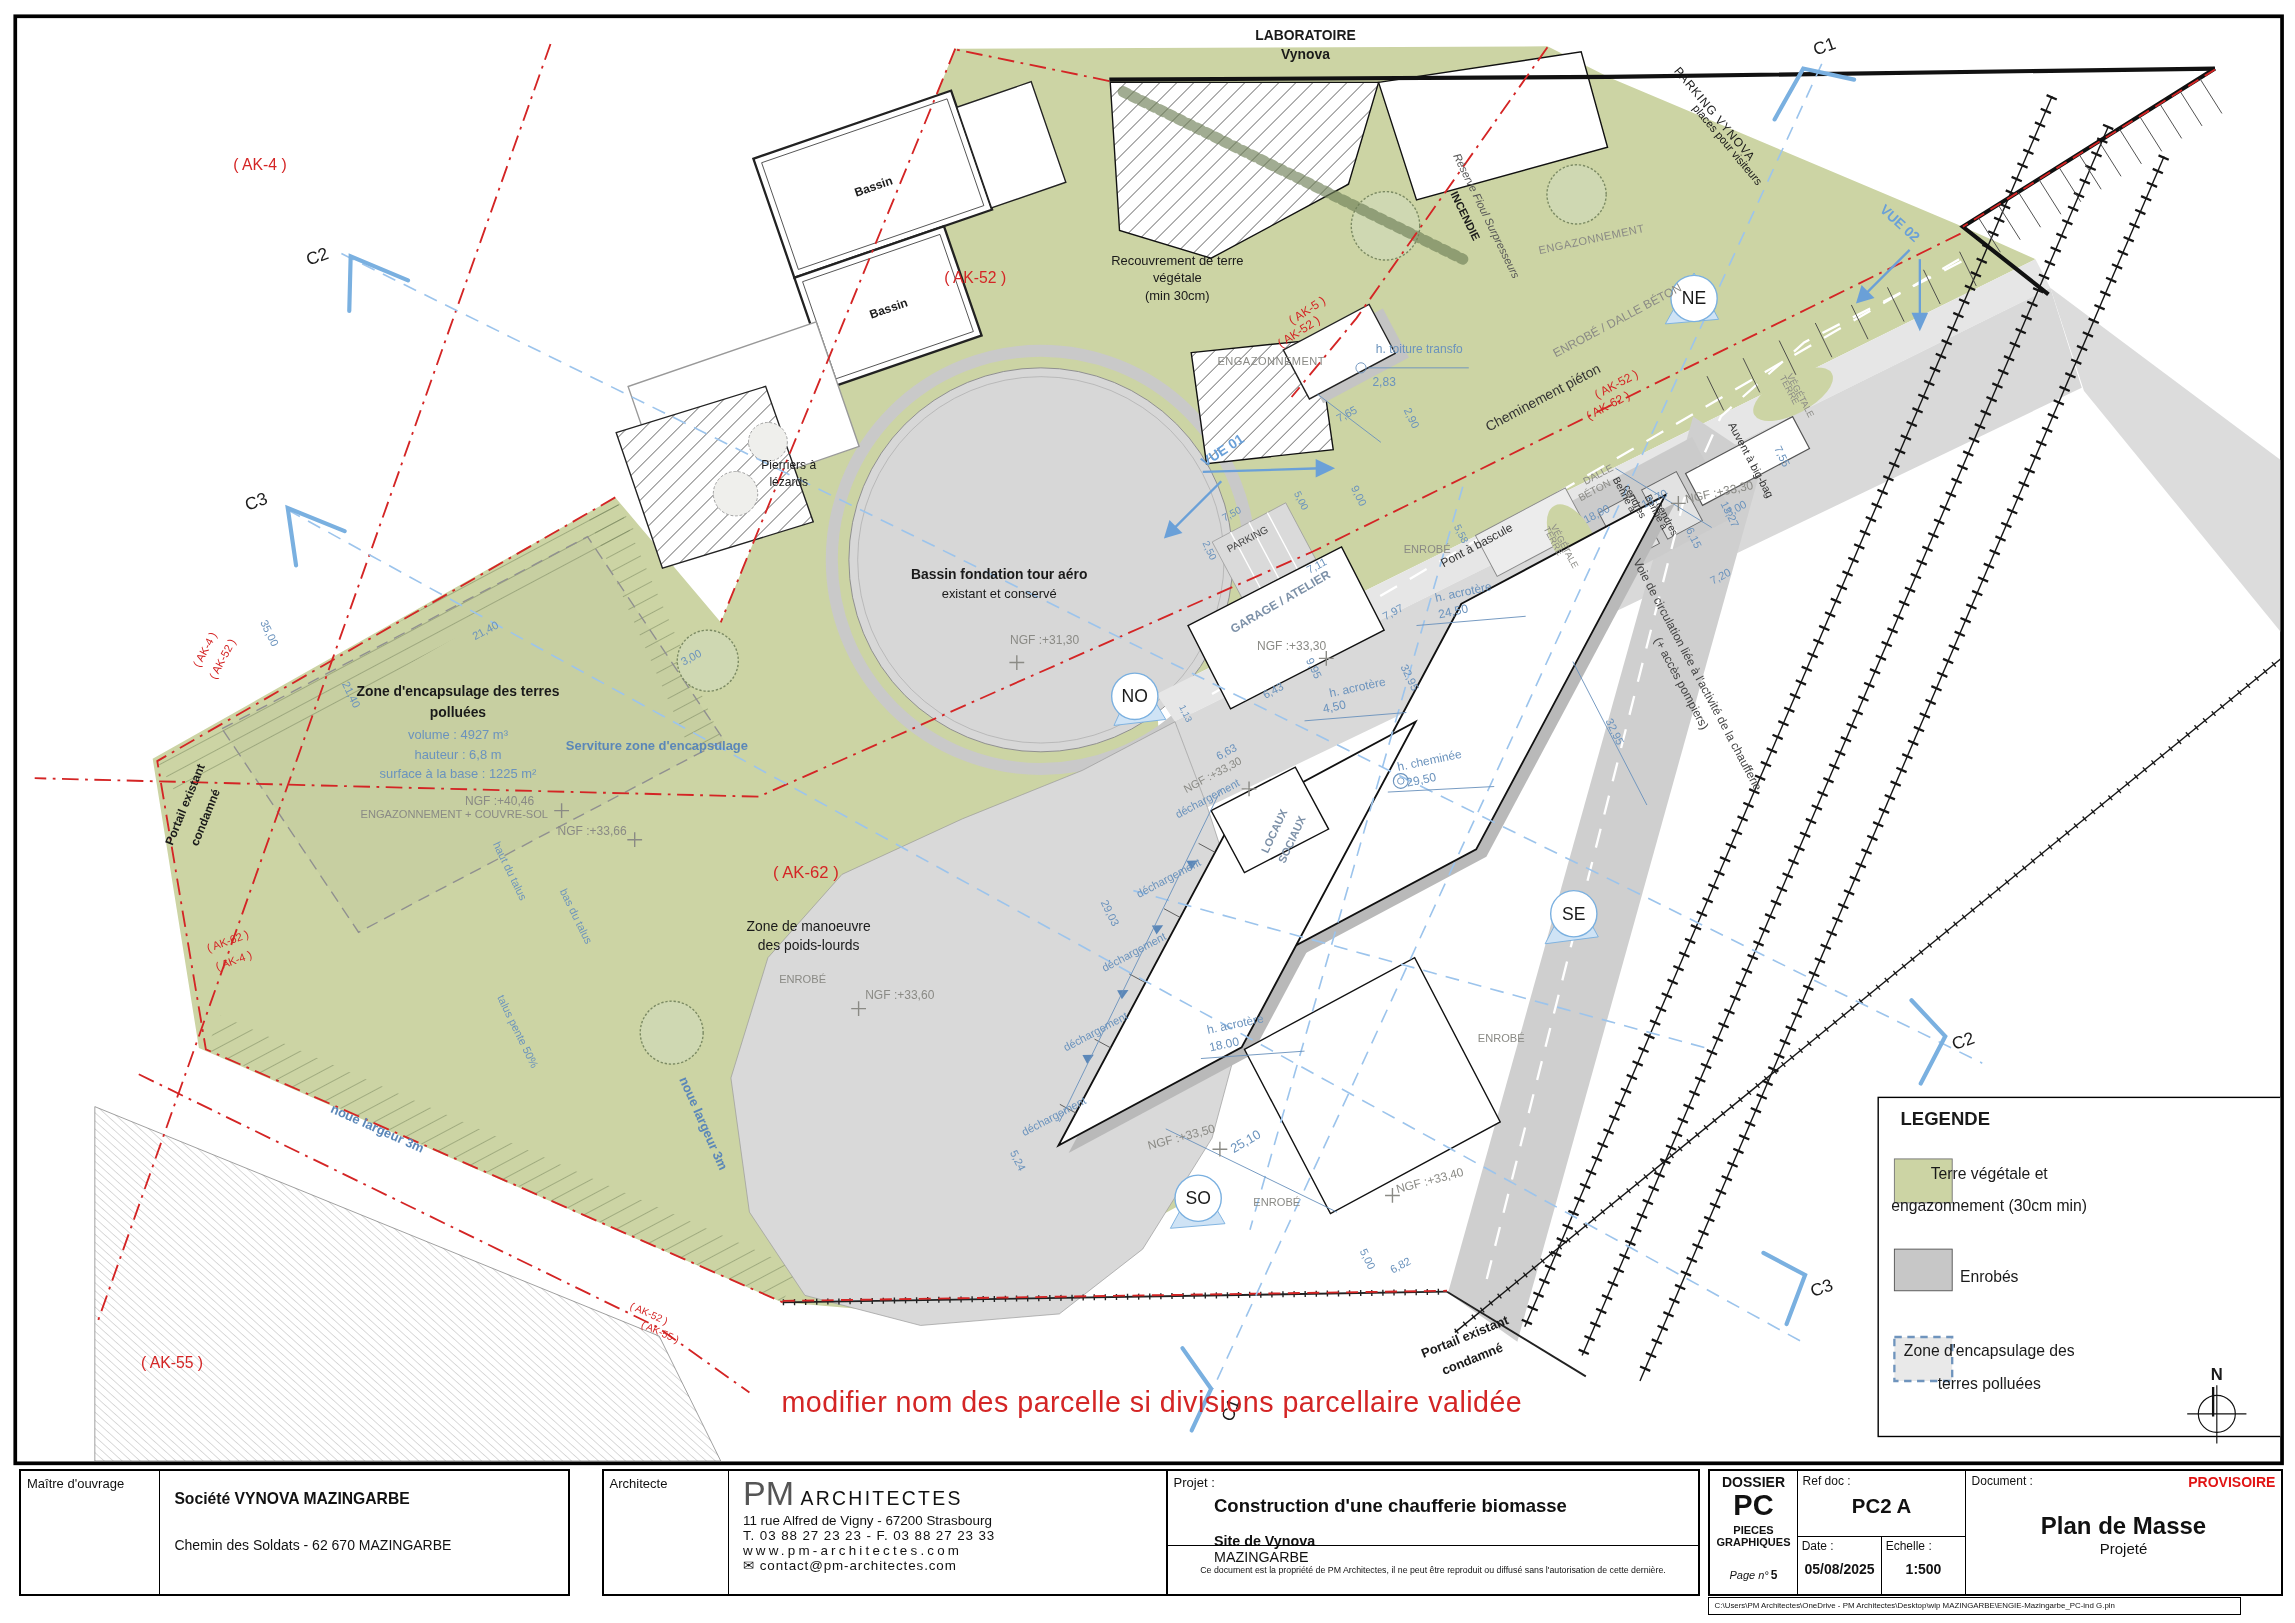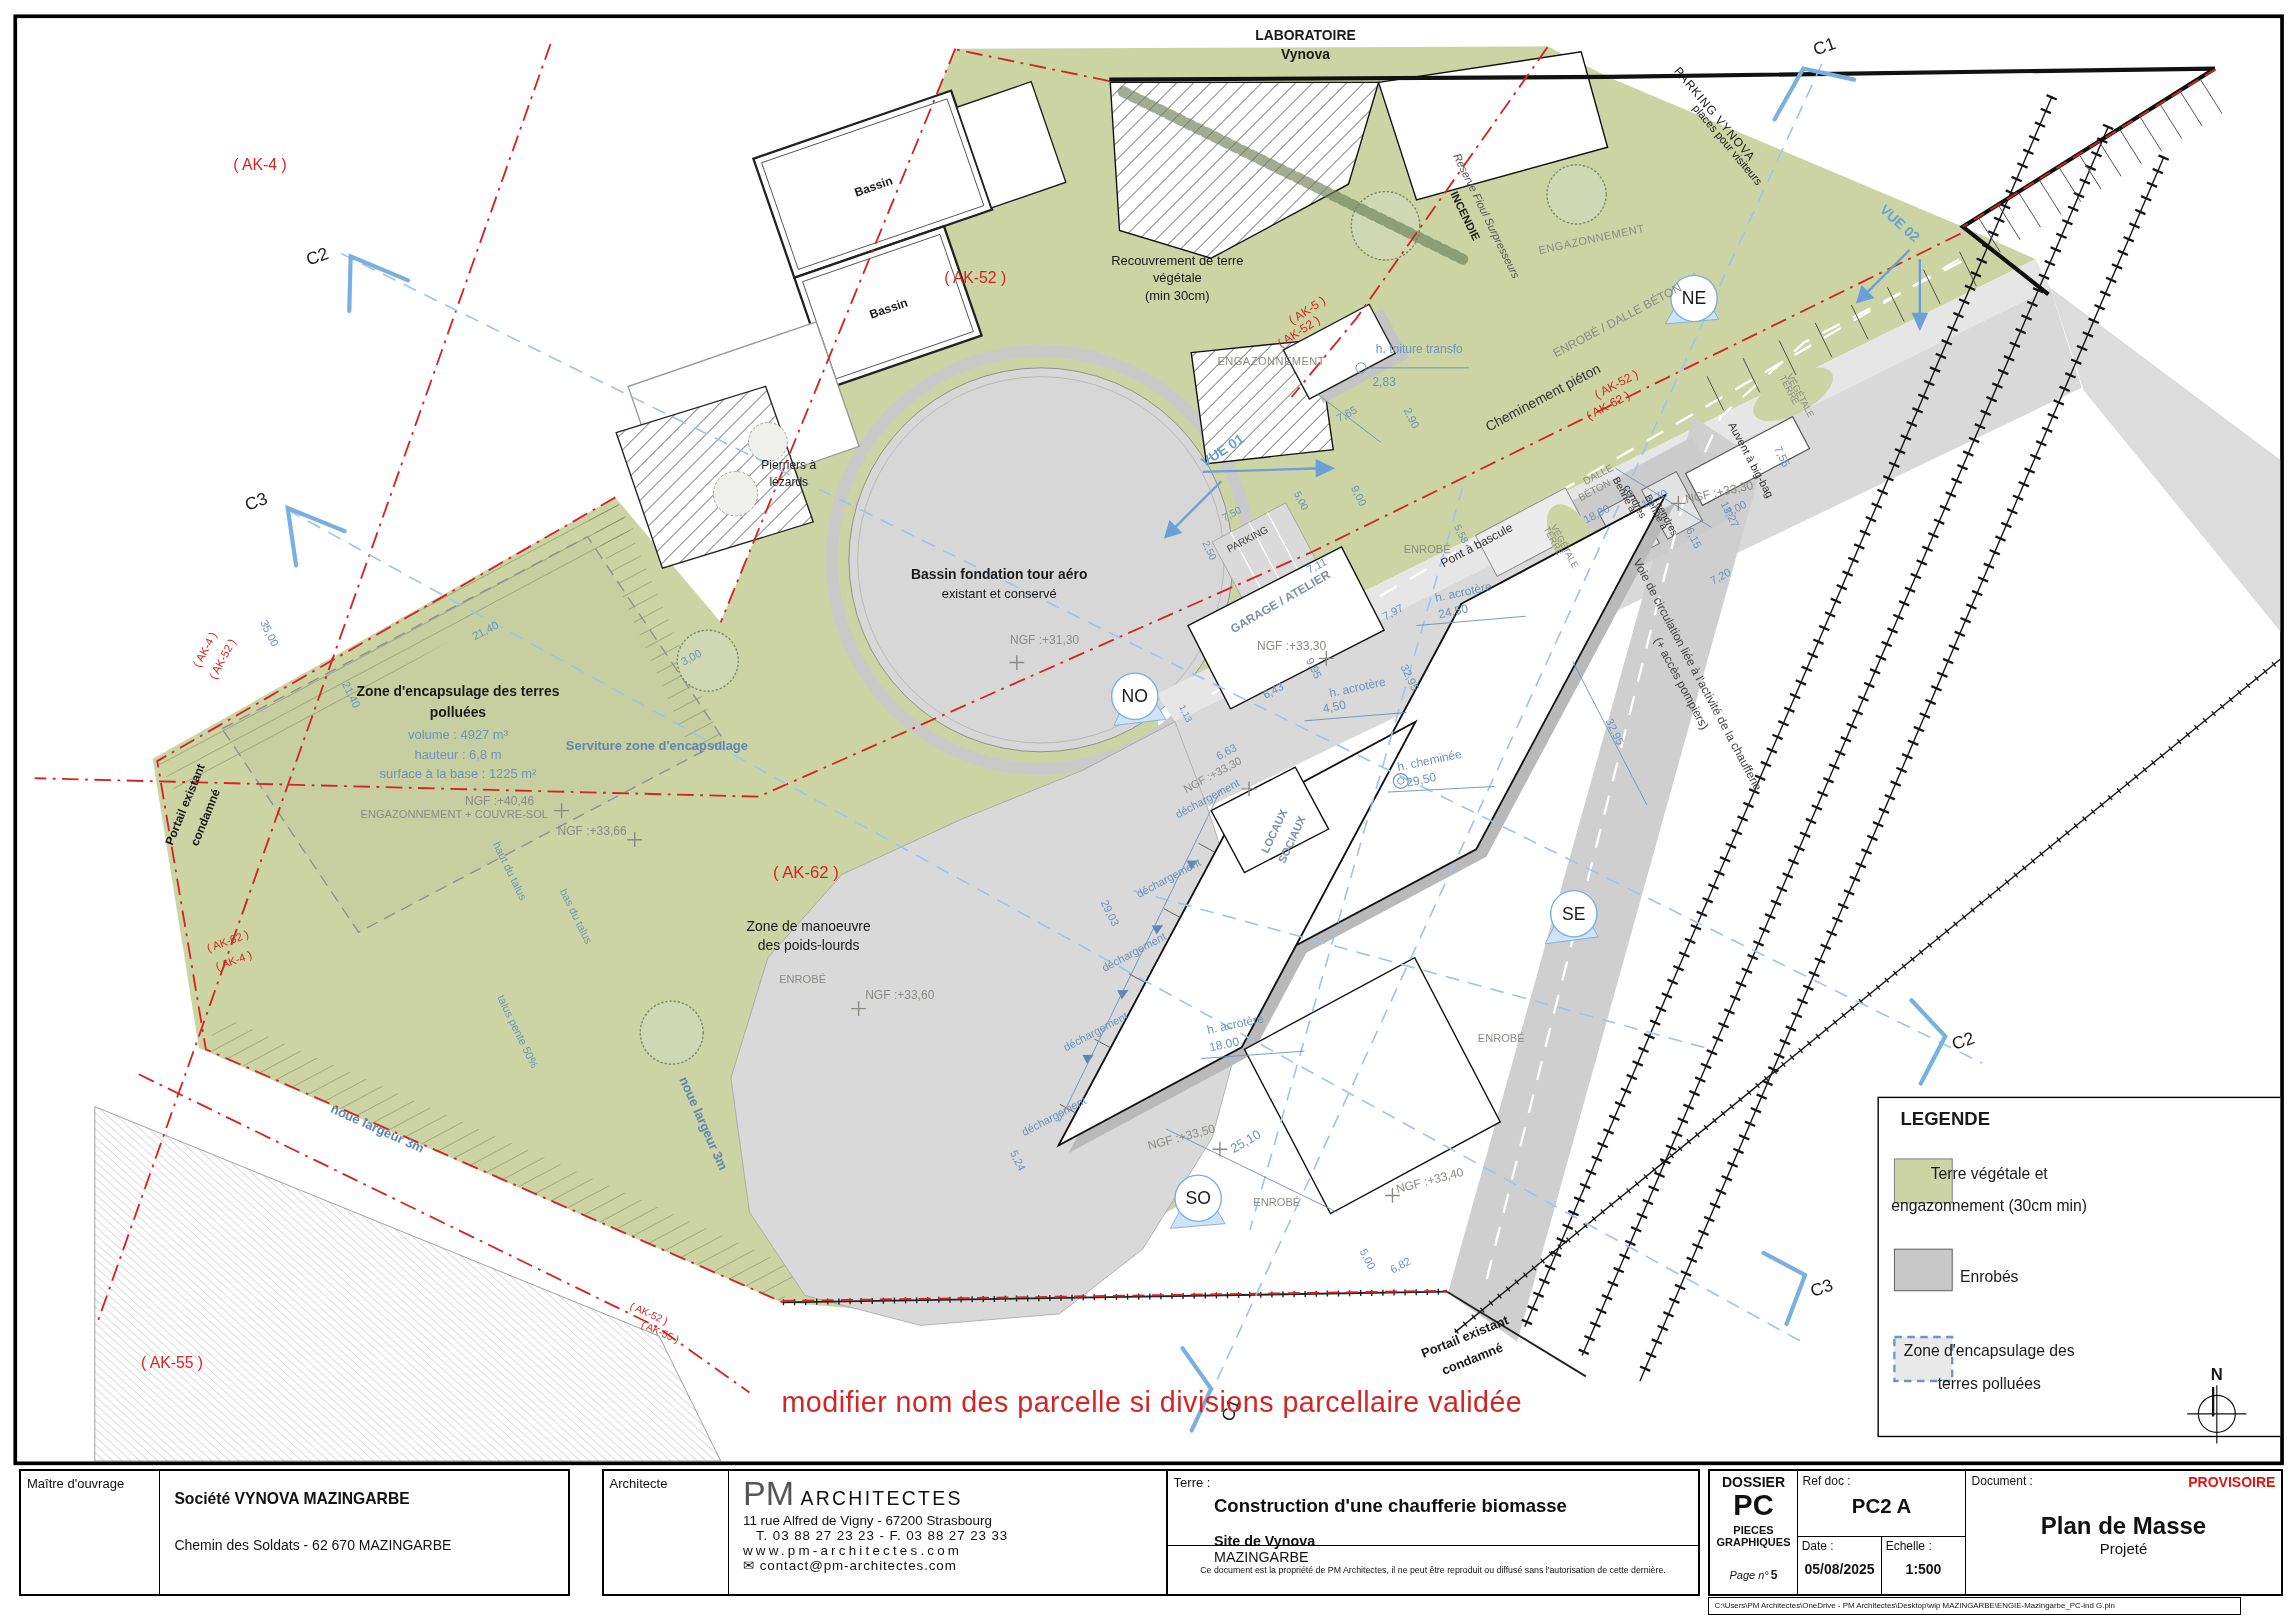--- a/index.html
+++ b/index.html
@@ -513,31 +513,31 @@
 </div>
 
 <div class="tb-box" style="left:602px;width:613px;">
   <div class="tb-label" style="width:125px;">Architecte</div>
   <div style="position:absolute;left:139px;top:4.6px;right:6.5px;color:#111;">
     <div style="display:flex;align-items:baseline;gap:6.5px;">
       <span style="font-size:34px;color:#555;line-height:1;">PM</span>
       <span style="font-size:19.4px;letter-spacing:2.3px;">ARCHITECTES</span>
     </div>
     <div style="font-size:13.4px;margin-top:3.7px;">11 rue Alfred de Vigny - 67200 Strasbourg</div>
-    <div style="font-size:13.4px;letter-spacing:0.9px;margin-left:13px;">T. 03 88 27 23 23 - F. 03 88 27 23 33</div>
+    <div style="font-size:13.4px;letter-spacing:0.9px;">T. 03 88 27 23 23 - F. 03 88 27 23 33</div>
     <div style="font-size:13.4px;letter-spacing:3.2px;">www.pm-architectes.com</div>
     <div style="font-size:13.4px;letter-spacing:0.9px;">
       <span>✉</span>
       <span>contact@pm-architectes.com</span>
     </div>
   </div>
 </div>
 
 <div class="tb-box" style="left:1166px;width:534px;">
-  <div style="position:absolute;left:5.6px;top:3.7px;font-size:13px;color:#111;">Terre :</div>
+  <div style="position:absolute;left:5.6px;top:3.7px;font-size:13px;color:#111;">Projet :</div>
   <div style="position:absolute;left:46px;top:24px;color:#111;">
     <div style="font-size:18.5px;font-weight:bold;">Construction d'une chaufferie biomasse</div>
     <div style="font-size:14.3px;font-weight:bold;margin-top:15.7px;">Site de Vynova</div>
     <div style="font-size:14.3px;">MAZINGARBE</div>
   </div>
   <div style="position:absolute;left:0;right:0;bottom:0;border-top:1.9px solid #000;font-size:8.8px;color:#111;text-align:center;padding:19px 0;">Ce document est la propriété de PM Architectes, il ne peut être reproduit ou diffusé sans l'autorisation de cette dernière.</div>
 </div>
 
 <div class="tb-box" style="left:1708px;width:575px;display:flex;">
   <div style="width:88px;border-right:1.9px solid #000;text-align:center;padding-top:2.8px;color:#111;box-sizing:border-box;">

